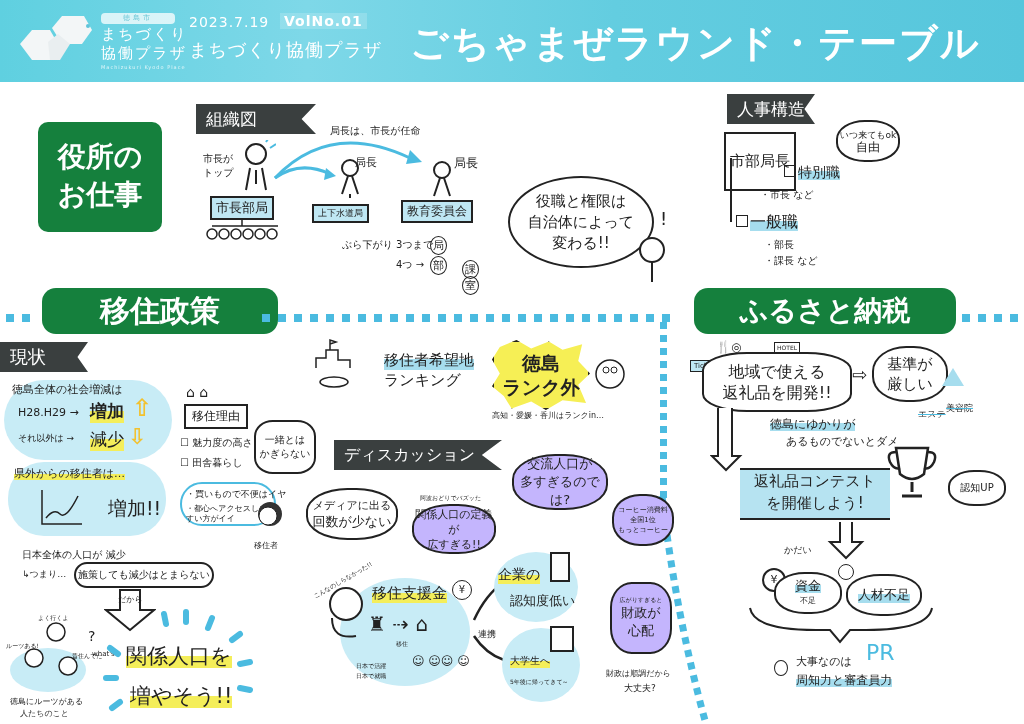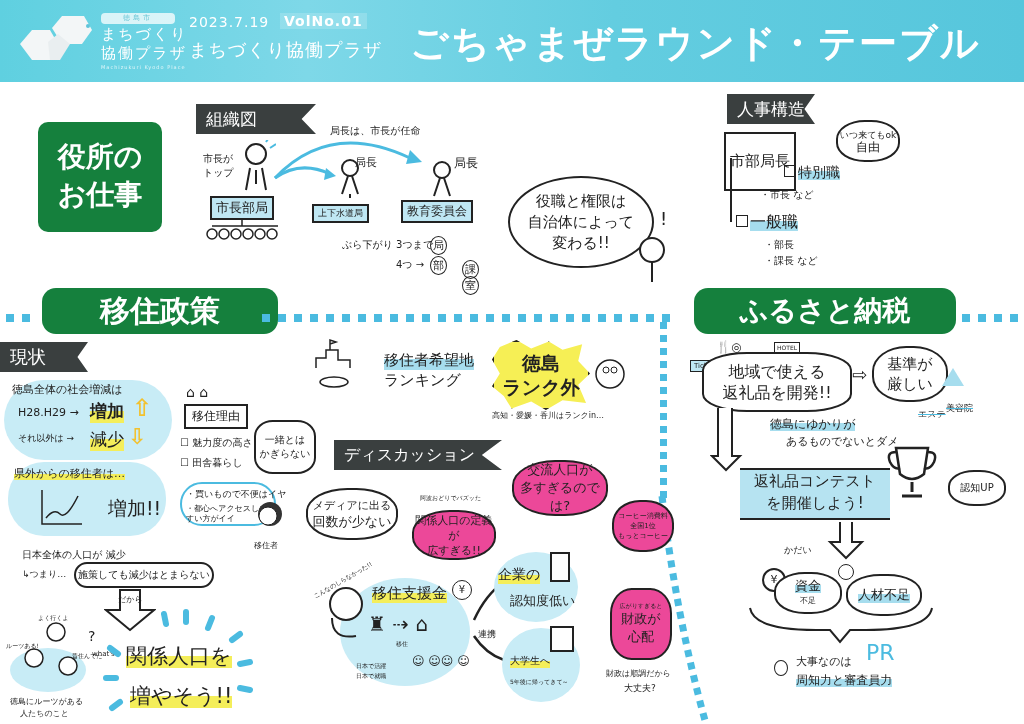--- a/index.html
+++ b/index.html
@@ -16,21 +16,21 @@
   .plaza { position: absolute; left: 189px; top: 38px; color: #fff; font-size: 18px; font-weight: normal; letter-spacing: 1px; }
   .main-title { position: absolute; left: 410px; top: 18px; color: #fff; font-size: 38px; font-weight: bold; letter-spacing: 2px; }
 
   .blue-label { position: absolute; background: #15803d; color: #fff; font-weight: bold; border-radius: 14px; text-align: center; }
   .flag { position: absolute; background: #3a3f3f; color: #fff; font-size: 17px; padding-left: 10px; line-height: 30px; height: 30px; clip-path: polygon(0 0, 100% 0, 88% 50%, 100% 100%, 0 100%); }
   .hand { font-family: "DejaVu Sans", sans-serif; color: #222; position: absolute; white-space: nowrap; }
   .dots-h { position: absolute; height: 8px; background-image: repeating-linear-gradient(90deg, #4bbbe0 0 8px, transparent 8px 16px); }
   .dots-v { position: absolute; width: 7px; background-image: repeating-linear-gradient(180deg, #4bbbe0 0 7px, transparent 7px 13px); }
   .box { position: absolute; border: 2px solid #222; background: #bfe7f3; font-size: 12px; padding: 1px 4px; white-space: nowrap; }
   .bubble { position: absolute; border: 2px solid #222; border-radius: 45%; background: #fff; text-align: center; font-size: 12px; line-height: 16px; display: flex; align-items: center; justify-content: center; flex-direction: column; }
-  .bubble.gray { background: #ec4899; margin-top: 6px; }
+  .bubble.gray { background: #c4b5fd; }
   .blob { position: absolute; background: #c8ecf6; border-radius: 50%; }
   .hl-yellow { background: linear-gradient(180deg, transparent 50%, #f4ee5a 50%); }
   .hl-blue { background: linear-gradient(180deg, transparent 45%, #a6ddee 45%); }
   .burst { position: absolute; background: #f6ef55; border: 2px solid #222; clip-path: polygon(8% 10%, 25% 0%, 40% 12%, 58% 2%, 72% 14%, 92% 6%, 88% 30%, 100% 48%, 88% 64%, 96% 90%, 72% 86%, 55% 100%, 40% 88%, 20% 98%, 12% 80%, 0% 66%, 8% 48%, 0% 28%); display: flex; flex-direction: column; align-items: center; justify-content: center; font-weight: bold; font-size: 19px; line-height: 24px; }
   .ribbon { position: absolute; background: #b6e3f1; border-top: 2px solid #222; border-bottom: 2px solid #222; text-align: center; font-size: 15px; line-height: 22px; }
 </style>
 </head>
 <body>
 
 <div class="header">

